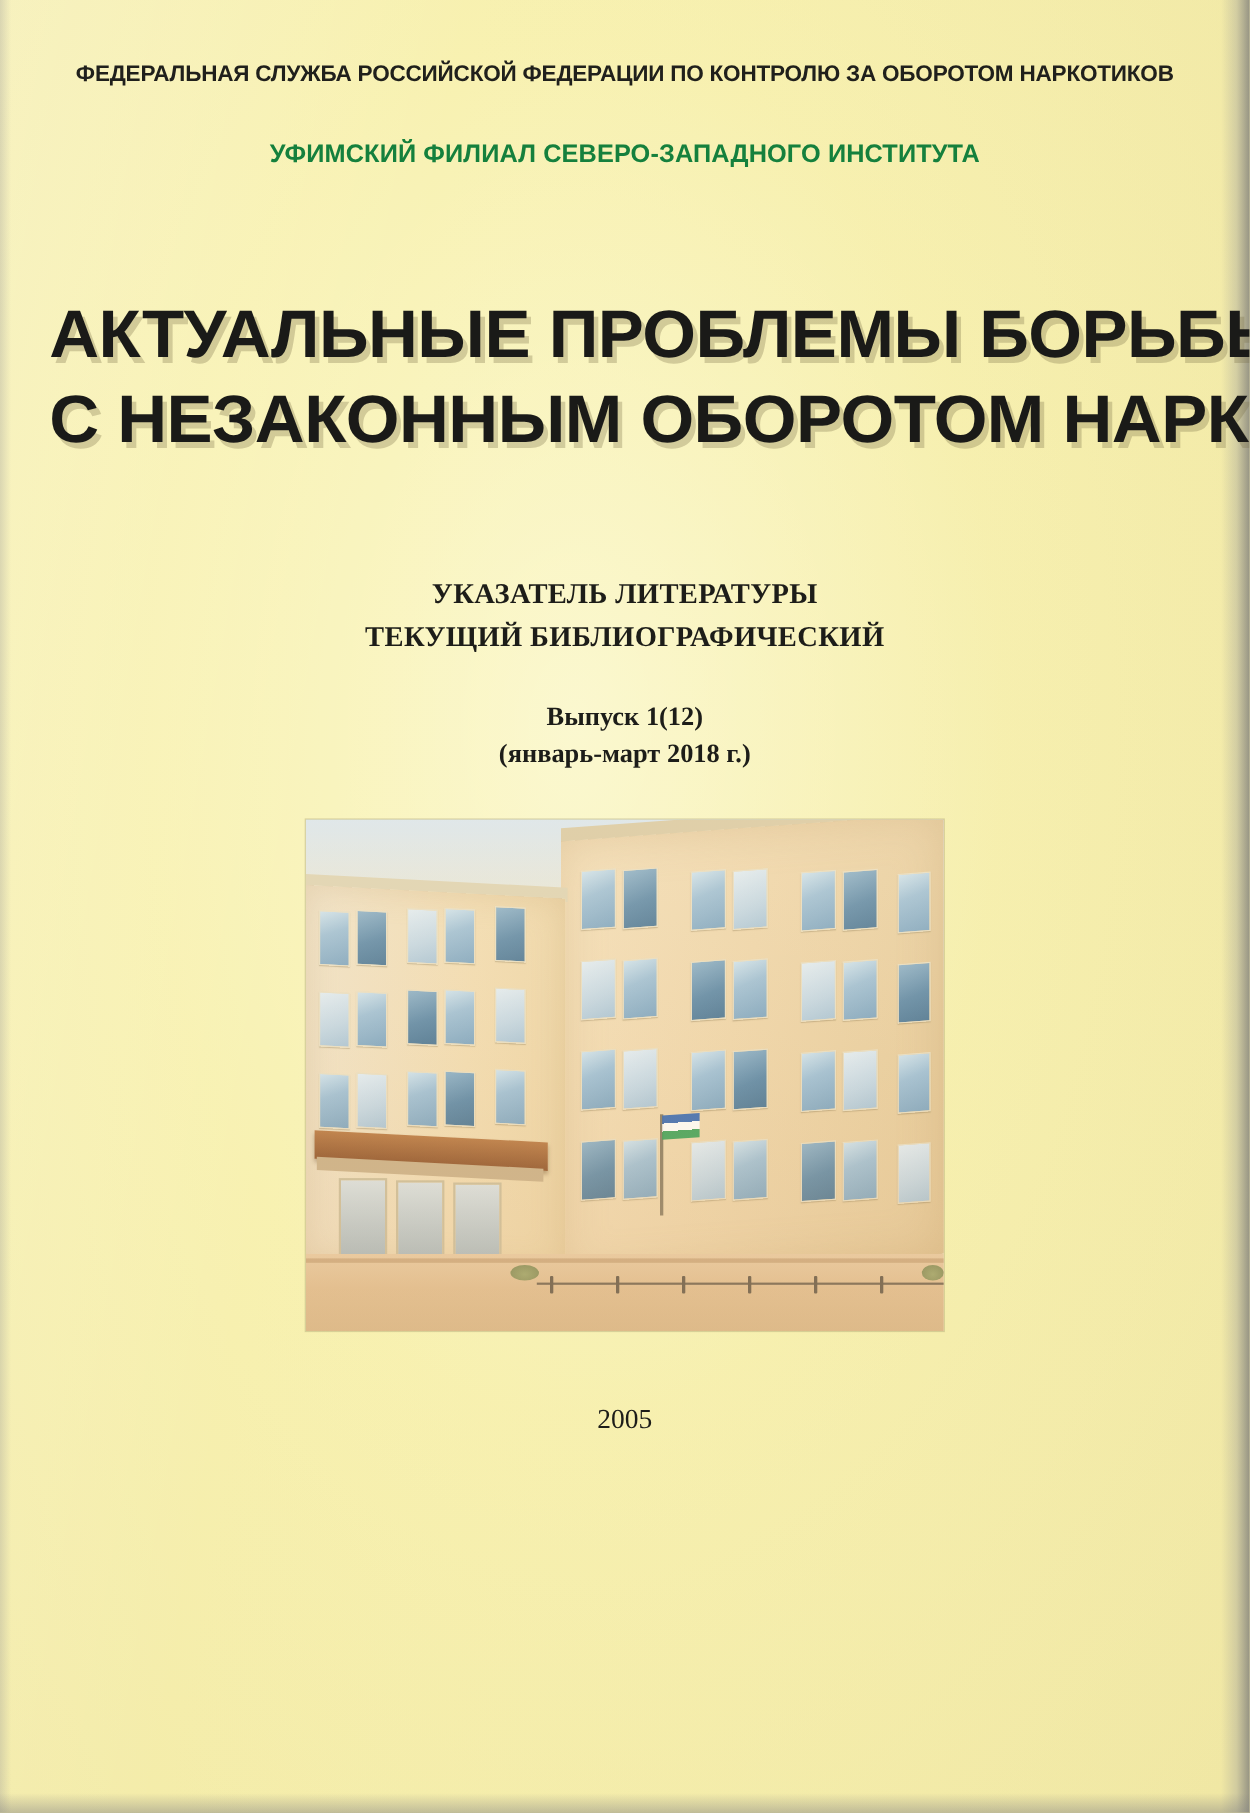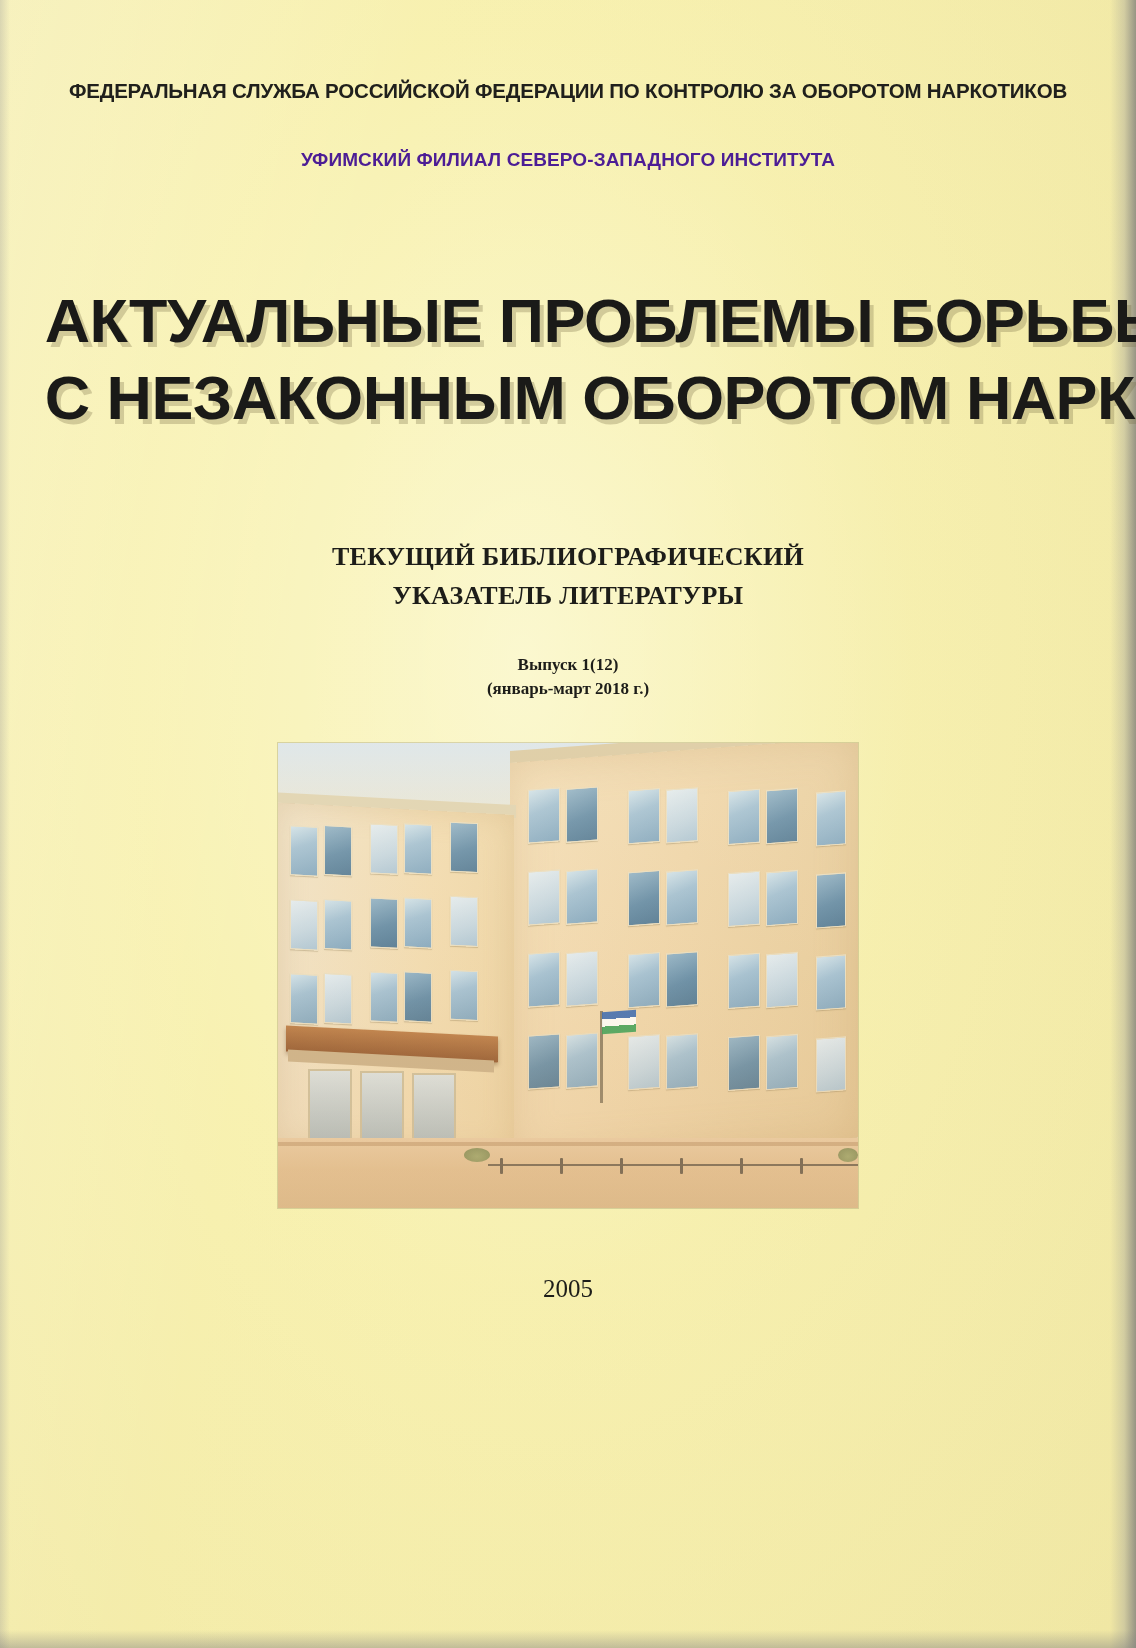--- a/index.html
+++ b/index.html
@@ -50,34 +50,34 @@
   }
 
   .content {
     position: relative;
     z-index: 2;
     padding: 0 60px;
     text-align: center;
   }
 
   .org-line {
-    margin-top: 78px;
+    margin-top: 55px;
     font-size: 20.5px;
     font-weight: bold;
     letter-spacing: -0.2px;
     color: #20201c;
     line-height: 1.25;
     white-space: nowrap;
   }
 
   .branch {
     margin-top: 42px;
-    font-size: 19px;
-    font-weight: bold;
-    color: #4c1d95;
+    font-size: 23px;
+    font-weight: bold;
+    color: #15803d;
     line-height: 1.45;
     letter-spacing: 0.1px;
   }
 
   .title-block {
     margin-top: 118px;
   }
   .title-line {
     font-family: "Liberation Sans", sans-serif;
     font-weight: bold;
@@ -99,21 +99,21 @@
     font-size: 26px;
     line-height: 1.5;
     color: #1d1d19;
     letter-spacing: 0.3px;
   }
 
   .issue {
     margin-top: 38px;
     font-family: "Liberation Serif", serif;
     font-weight: bold;
-    font-size: 17px;
+    font-size: 24px;
     line-height: 1.4;
     color: #1d1d19;
   }
 
   
   .photo-wrap {
     margin: 42px auto 0;
     width: 580px;
     height: 465px;
     position: relative;
@@ -277,22 +277,22 @@
     <div class="branch">
       <div>УФИМСКИЙ ФИЛИАЛ СЕВЕРО-ЗАПАДНОГО ИНСТИТУТА</div>
     </div>
 
     <div class="title-block">
       <div class="title-line l1">АКТУАЛЬНЫЕ ПРОБЛЕМЫ БОРЬБЫ</div>
       <div class="title-line l2">С НЕЗАКОННЫМ ОБОРОТОМ НАРКОТИКОВ</div>
     </div>
 
     <div class="subtitle">
+      <div>УКАЗАТЕЛЬ ЛИТЕРАТУРЫ</div>
       <div>ТЕКУЩИЙ БИБЛИОГРАФИЧЕСКИЙ</div>
-      <div>УКАЗАТЕЛЬ ЛИТЕРАТУРЫ</div>
     </div>
 
     <div class="issue">
       <div>Выпуск 1(12)</div>
       <div>(январь-март 2018 г.)</div>
     </div>
 
     <div class="photo-wrap">
       <div class="photo">
         <div class="sky"></div>

